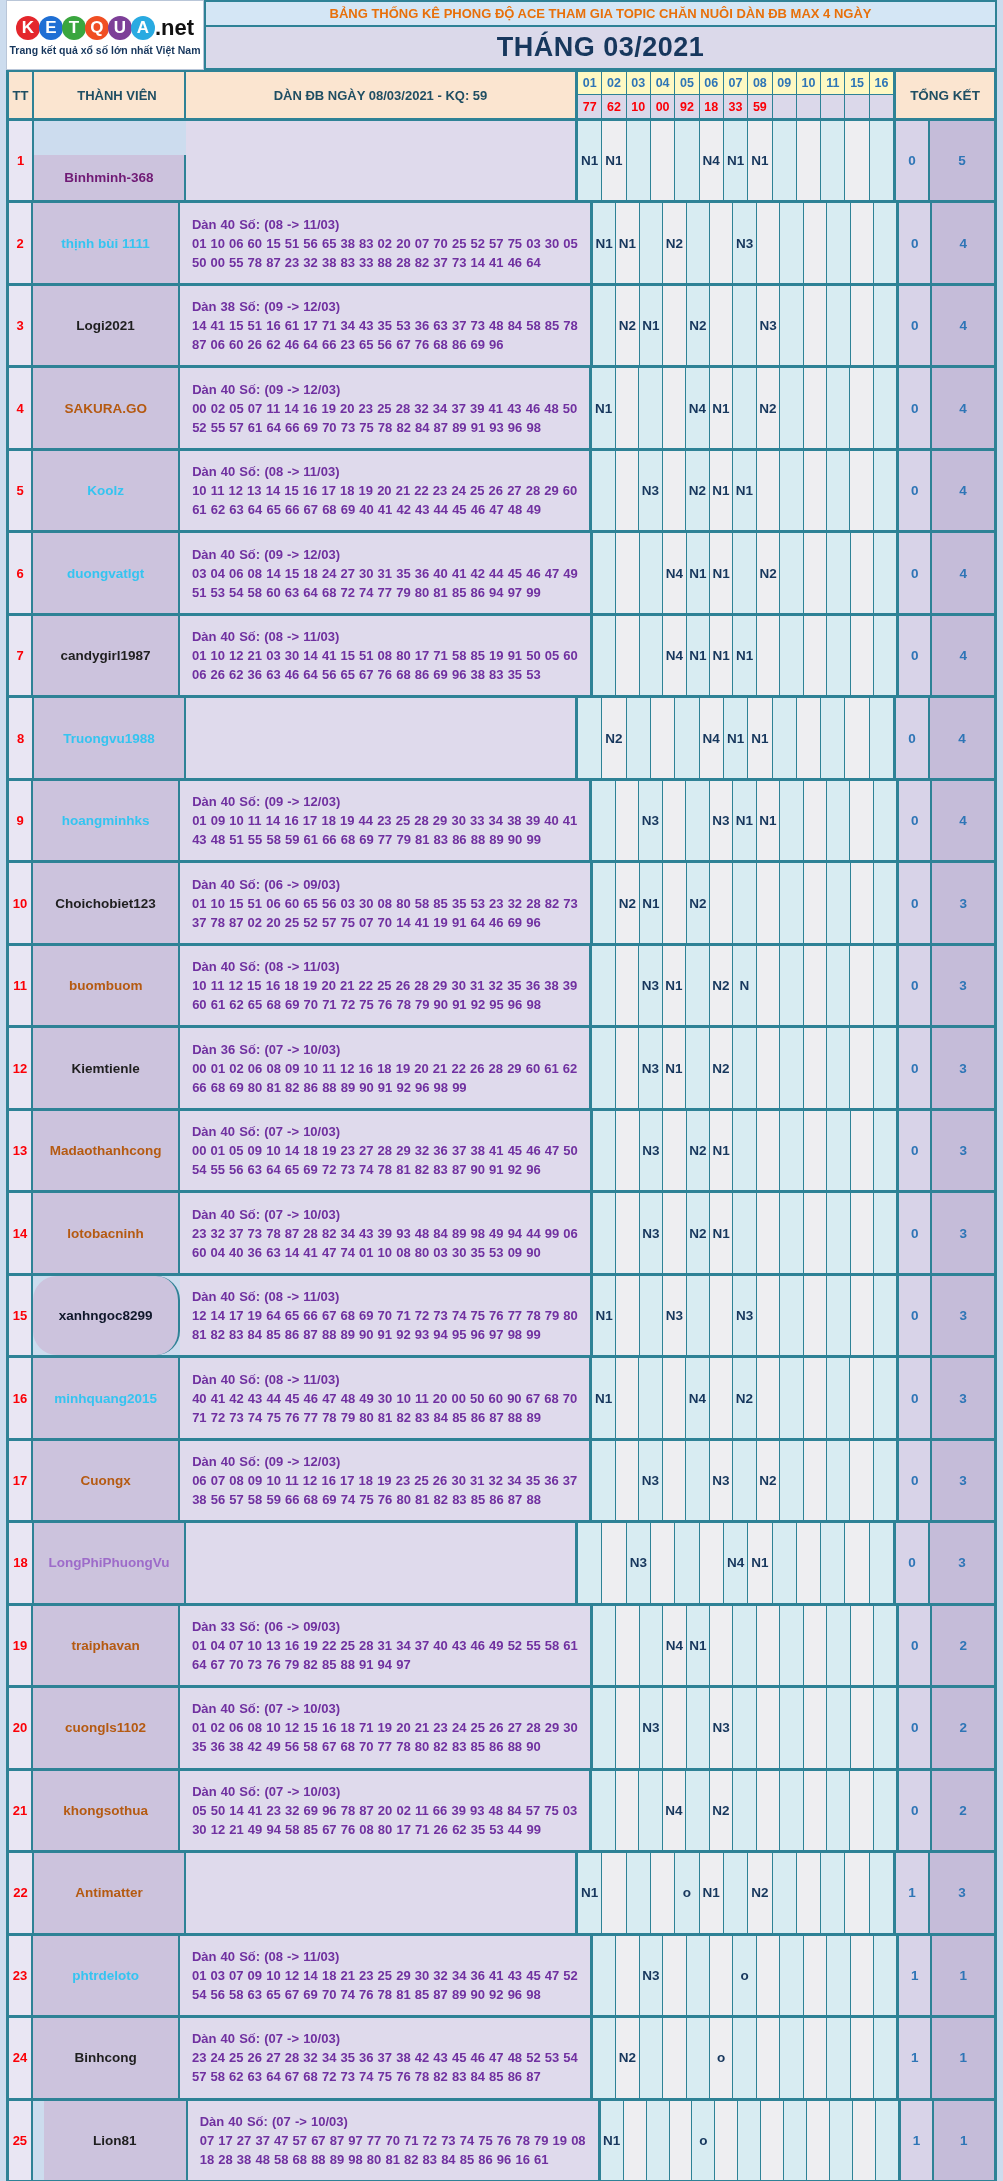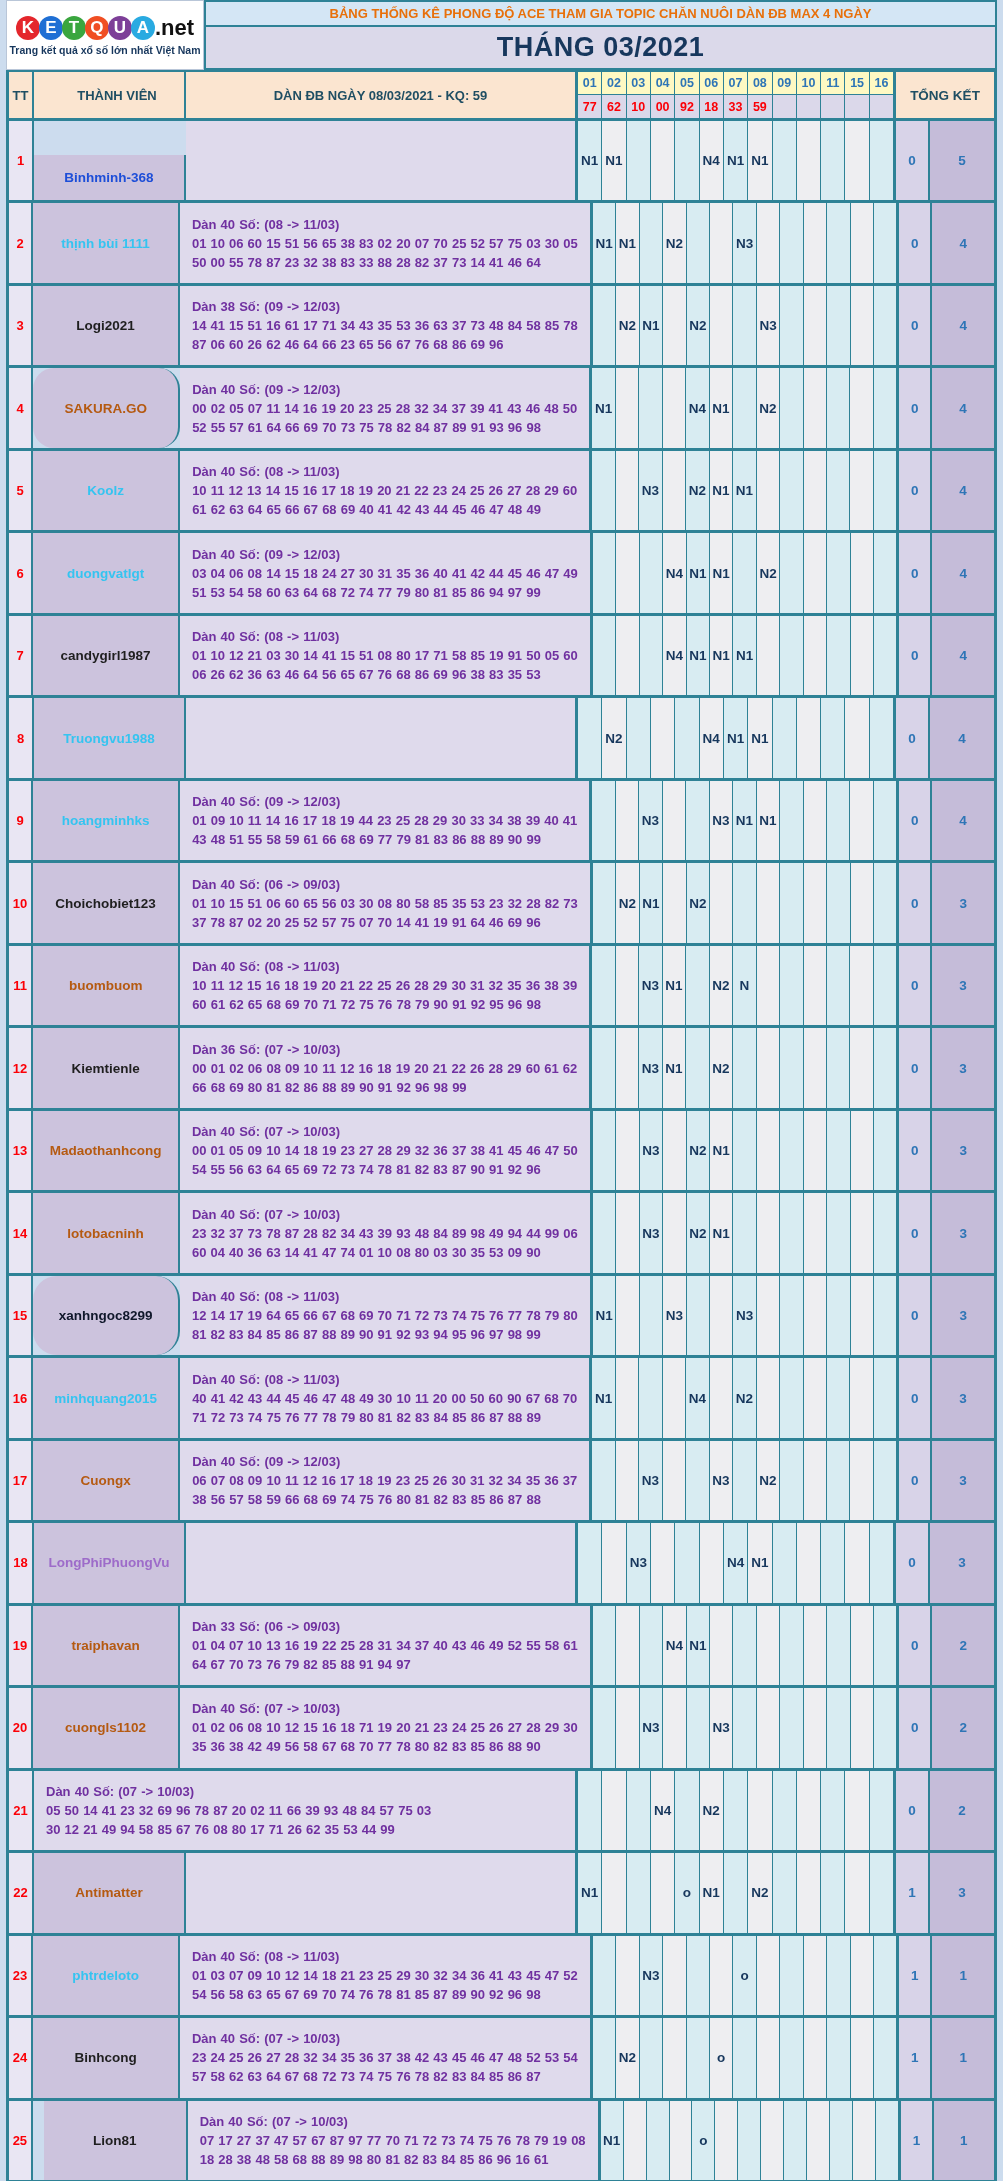--- a/index.html
+++ b/index.html
@@ -130,21 +130,21 @@
           <div class="dhc">
             <div class="dh-top">16</div>
             <div class="dh-bot"></div>
           </div>
         </div>
       <div class="th c-tk">TỔNG KẾT</div>
     </div>
     <div class="tbody" id="tbody">
         <div class="row">
           <div class="cell c-tt">1</div>
-          <div class="cell c-member" style="color: #1d4ed8; margin-top: 34px;">Binhminh-368</div>
+          <div class="cell c-member" style="color: #701a75; margin-top: 34px;">Binhminh-368</div>
           <div class="cell c-dan"></div>
           <div class="dates">
             <div class="dc dc-c">N1</div>
             <div class="dc dc-w">N1</div>
             <div class="dc dc-c"></div>
             <div class="dc dc-w"></div>
             <div class="dc dc-c"></div>
             <div class="dc dc-w">N4</div>
             <div class="dc dc-c">N1</div>
             <div class="dc dc-w">N1</div>
@@ -204,21 +204,21 @@
             <div class="dc dc-w"></div>
             <div class="dc dc-c"></div>
             <div class="dc dc-w"></div>
             <div class="dc dc-c"></div>
           </div>
           <div class="cell c-tk1">0</div>
           <div class="cell c-tk2">4</div>
         </div>
         <div class="row">
           <div class="cell c-tt">4</div>
-          <div class="cell c-member" style="color: rgb(181, 90, 17); border-radius: 21px;">SAKURA.GO</div>
+          <div class="cell c-member" style="color: rgb(181, 90, 17);">SAKURA.GO</div>
           <div class="cell c-dan">
             <div class="dan-line">Dàn 40 Số: (09 -&gt; 12/03)</div>
             <div class="dan-line">00 02 05 07 11 14 16 19 20 23 25 28 32 34 37 39 41 43 46 48 50</div>
             <div class="dan-line">52 55 57 61 64 66 69 70 73 75 78 82 84 87 89 91 93 96 98</div>
           </div>
           <div class="dates">
             <div class="dc dc-c">N1</div>
             <div class="dc dc-w"></div>
             <div class="dc dc-c"></div>
             <div class="dc dc-w"></div>
@@ -638,20 +638,21 @@
             <div class="dc dc-w"></div>
             <div class="dc dc-c"></div>
             <div class="dc dc-w"></div>
             <div class="dc dc-c"></div>
           </div>
           <div class="cell c-tk1">0</div>
           <div class="cell c-tk2">2</div>
         </div>
         <div class="row">
           <div class="cell c-tt">21</div>
+          <div class="cell c-member" style="color: rgb(181, 90, 17);">khongsothua</div>
           <div class="cell c-dan">
             <div class="dan-line">Dàn 40 Số: (07 -&gt; 10/03)</div>
             <div class="dan-line">05 50 14 41 23 32 69 96 78 87 20 02 11 66 39 93 48 84 57 75 03</div>
             <div class="dan-line">30 12 21 49 94 58 85 67 76 08 80 17 71 26 62 35 53 44 99</div>
           </div>
           <div class="dates">
             <div class="dc dc-c"></div>
             <div class="dc dc-w"></div>
             <div class="dc dc-c"></div>
             <div class="dc dc-w">N4</div>

